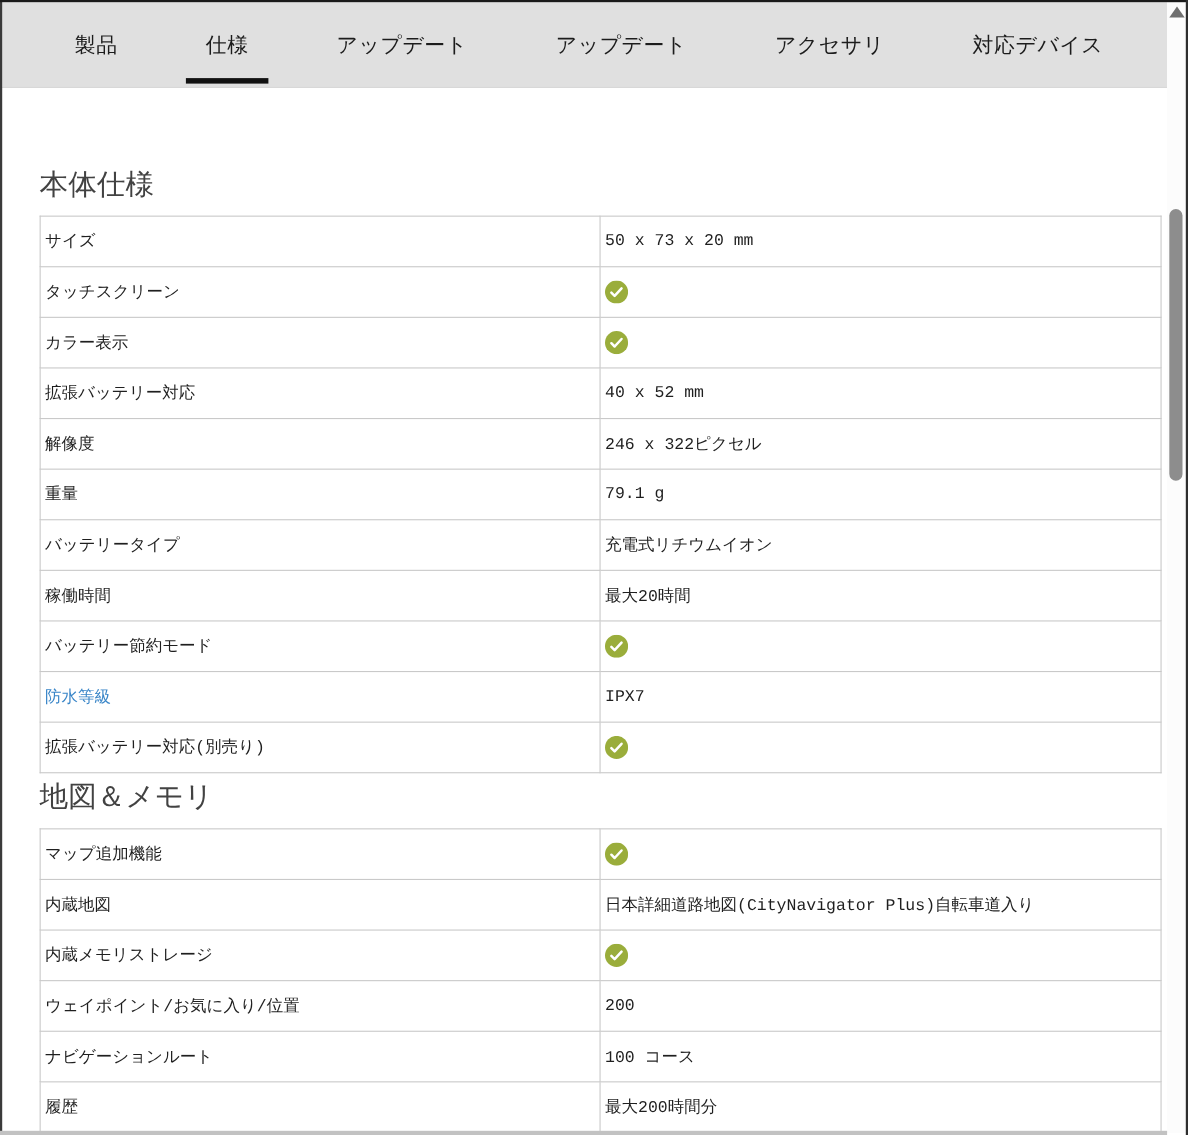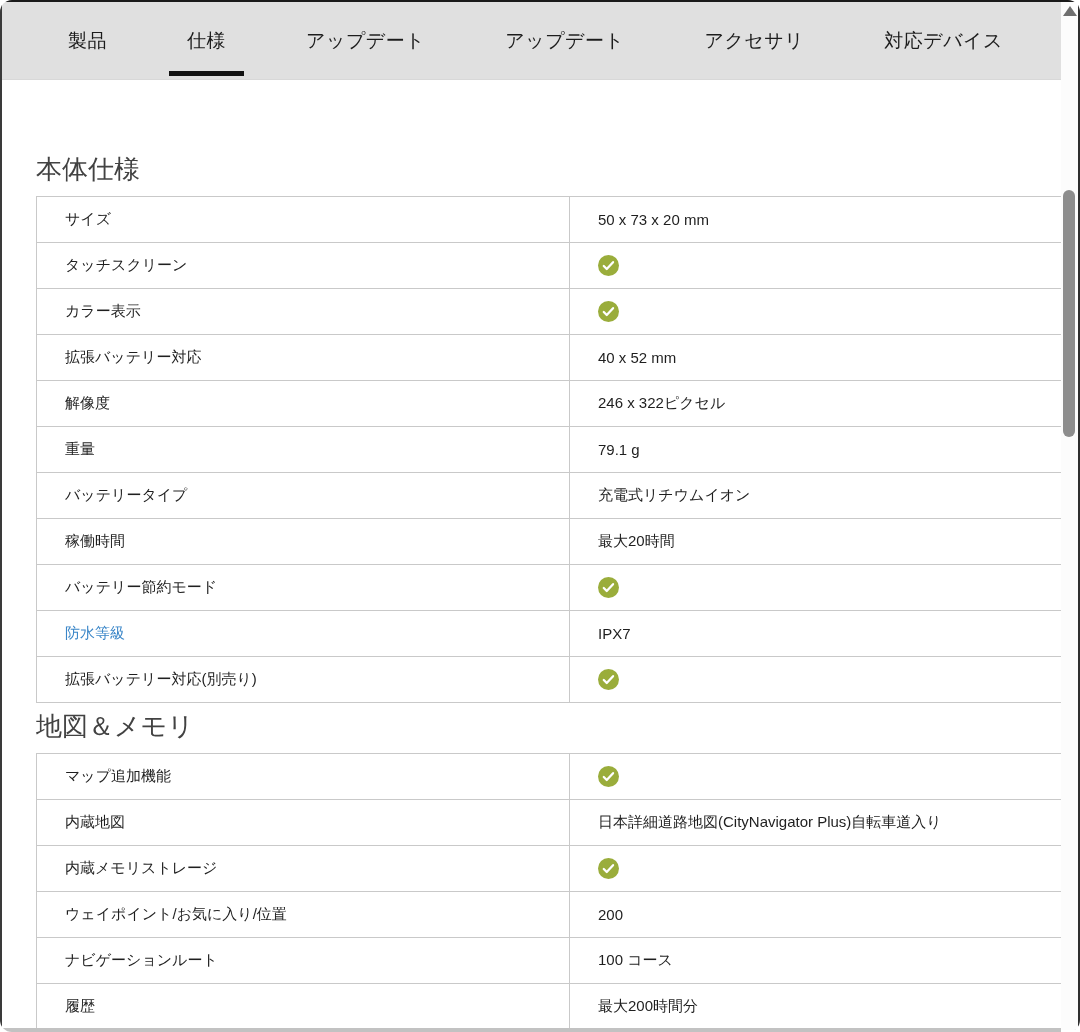--- a/index.html
+++ b/index.html
@@ -1,19 +1,18 @@
 <!DOCTYPE html>
 <html lang="ja" style="--tab-bar-bg: #e0e0e0; --tab-text: #1c1c1c; --active-underline: #121212; --title-text: #424242; --body-text: #1f1f1f; --border: #c9c9c9; --link: #3a86c8; --check: #9aad3b; --thumb: #8d8d8d;"><head>
 <meta charset="utf-8">
 <style>
   html,body{margin:0;padding:0;background:#ffffff;}
   .screen{
     position:relative;width:1080px;height:1032px;overflow:hidden;background:#ffffff;
-    font-family:Liberation Sans, sans-serif;
-    border-radius:12px;
+    font-family:Liberation Mono, monospace;
   }
   
   .edge-left{position:absolute;left:0;top:0;width:2px;height:100%;background:#3a3a3a;}
   .edge-top{position:absolute;left:0;top:0;width:100%;height:2px;background:#1a1a1a;}
   .edge-right{position:absolute;right:0;top:0;width:2px;height:100%;background:#2e2e2e;}
   .bottom-strip{position:absolute;left:0;bottom:0;width:1061px;height:4px;background:#c2c2c2;}
 
   
   .tab-bar{
     position:absolute;left:2px;top:2px;width:1059px;height:78px;
@@ -34,21 +33,21 @@
   .spec-section{padding-left:34px;}
   .section-title{
     margin:7px 0 0 0;font-size:26px;font-weight:400;line-height:32px;color:var(--title-text);
   }
   .spec-section:first-child .section-title{margin-top:71px;}
   .spec-table{
     border-collapse:collapse;table-layout:fixed;width:991px;margin-top:11px;
   }
   .spec-table td{
     border:1px solid var(--border);height:45px;font-size:15px;color:var(--body-text);
-    padding:0 10px 0 28px;vertical-align:middle;overflow:hidden;
+    padding:0 10px 0 4px;vertical-align:middle;overflow:hidden;
   }
   td.label-cell{width:494px;}
   td.value-cell{width:495px;}
   .label-text.link{color:var(--link);cursor:pointer;}
   .check-wrap{display:inline-flex;align-items:center;vertical-align:middle;}
   .check-wrap svg{display:block;}
 
   
   .scrollbar{position:absolute;right:2px;top:2px;width:17px;height:1028px;background:#fcfcfc;}
   .scroll-up{

